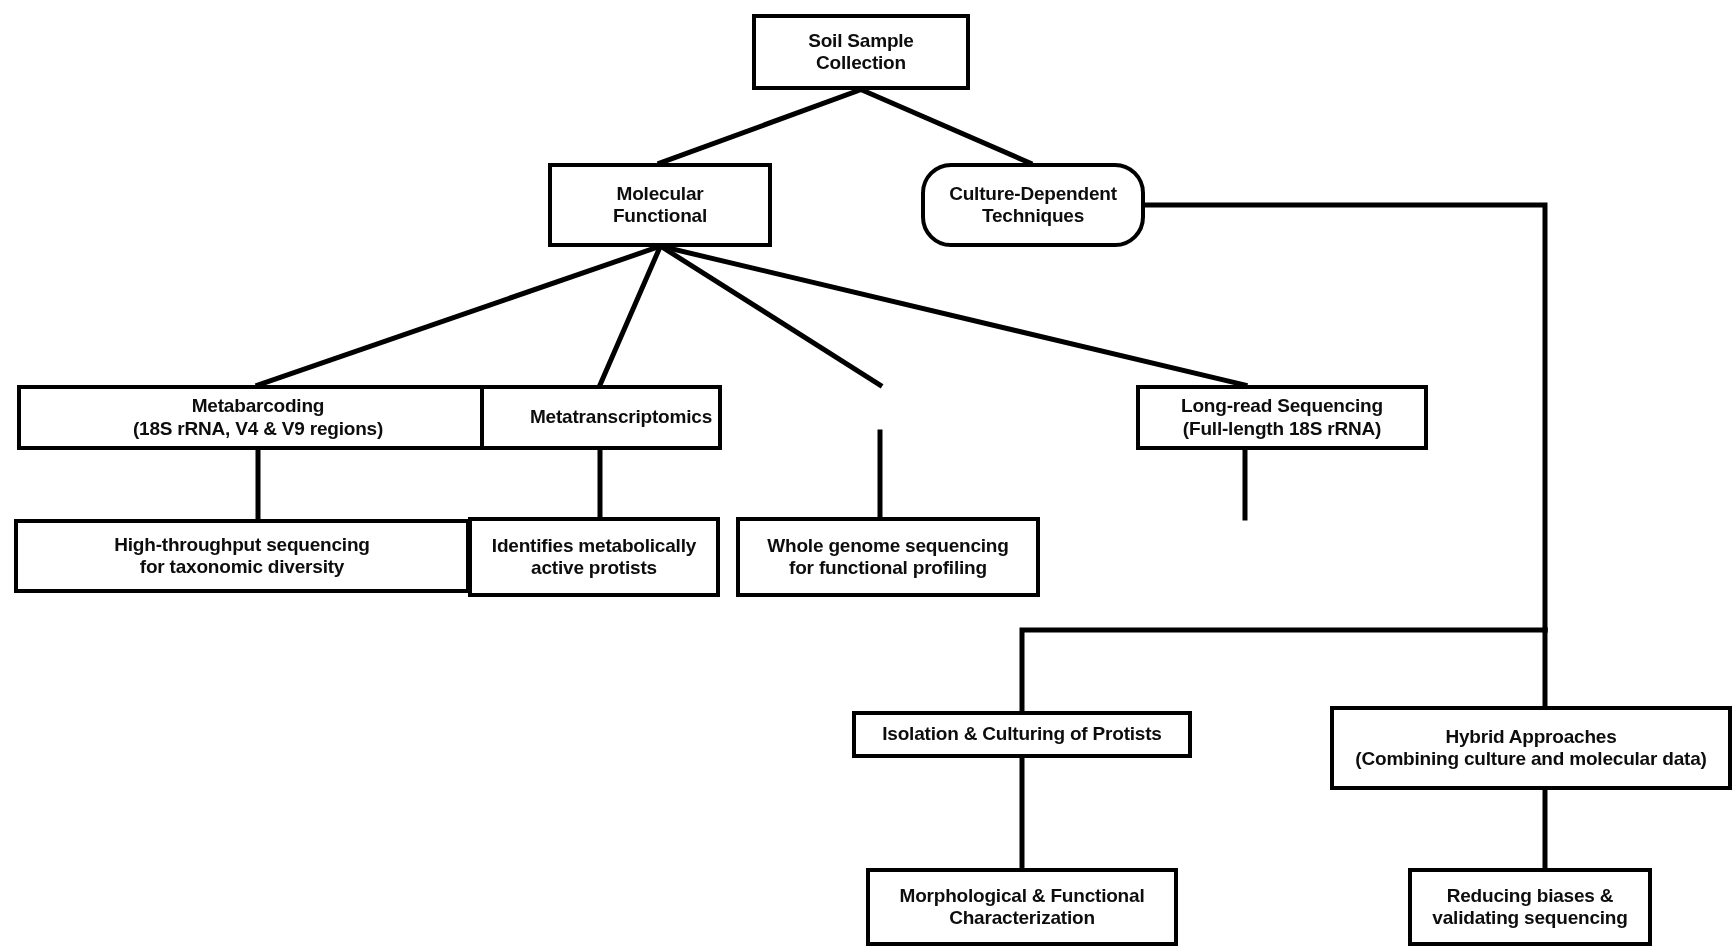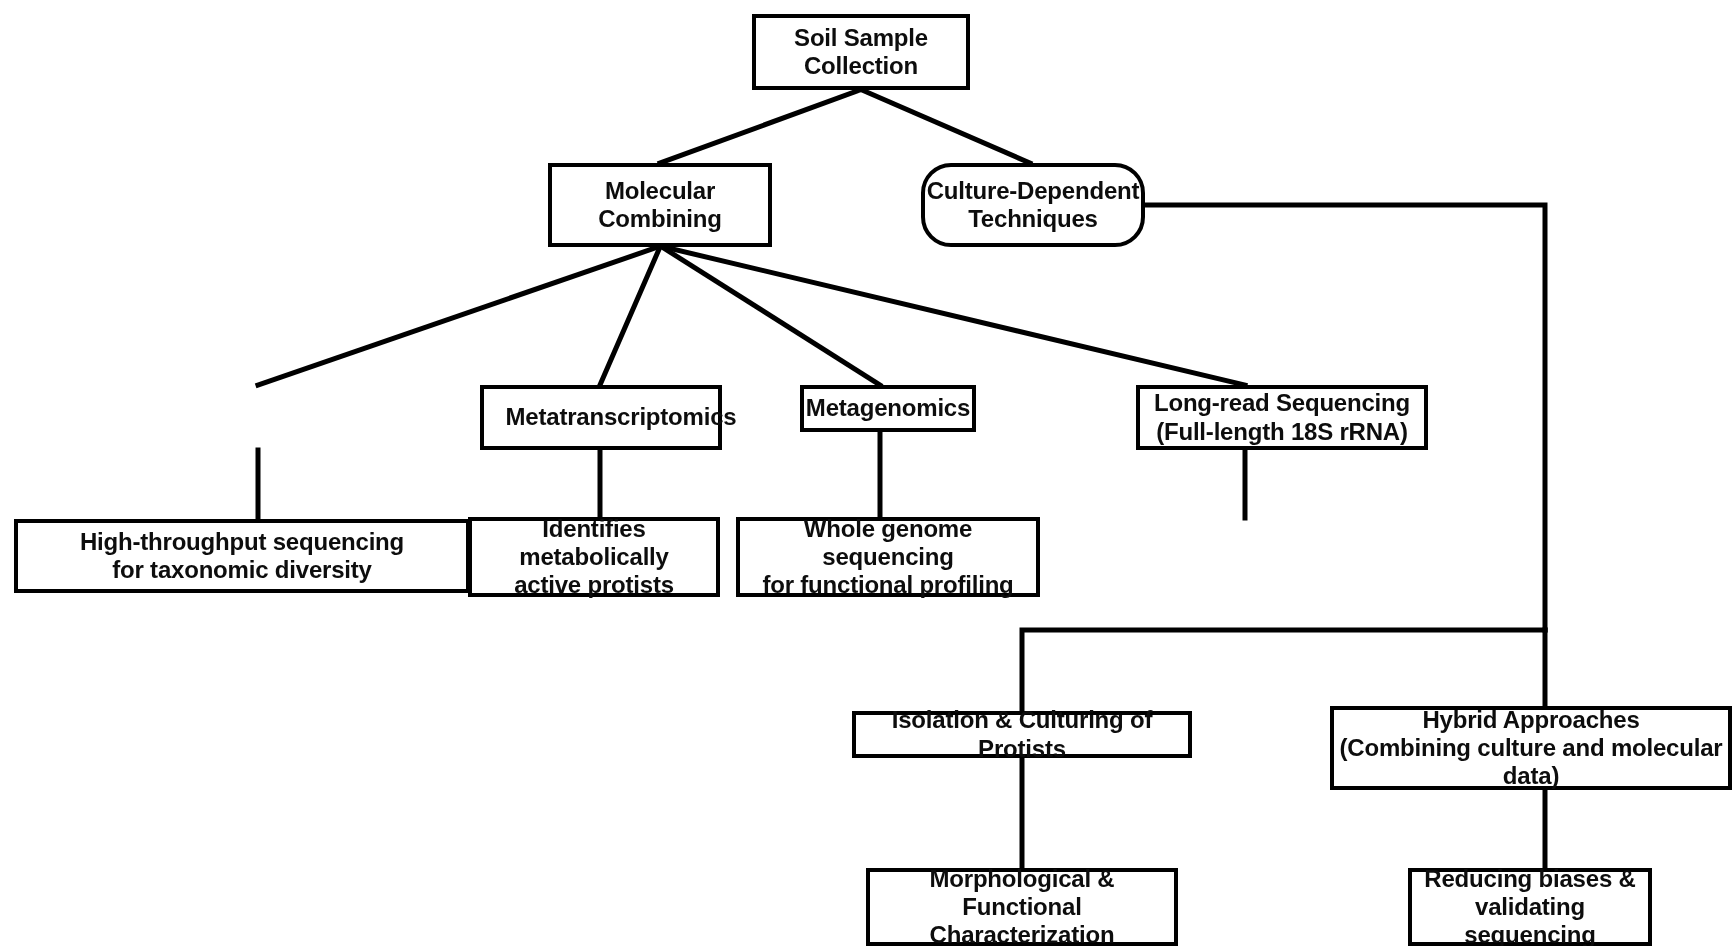--- a/index.html
+++ b/index.html
@@ -37,21 +37,21 @@
     color: #0d0d0d;
     font-weight: bold;
     letter-spacing: -0.2px;
     z-index: 2;
   }
   .node .lbl {
     display: block;
     white-space: pre-line;
     line-height: 1.18;
   }
-  .s22 { font-size: 24px; }
+  .s22 { font-size: 19px; }
 </style>
 </head>
 <body>
 
 <div id="canvas">
 
   <svg class="edges" viewBox="0 0 1732 946" preserveAspectRatio="none">
     <g stroke="#000000" stroke-width="5" fill="none" stroke-linecap="square">
 
       <line x1="860" y1="90" x2="660" y2="163"></line>
@@ -78,36 +78,37 @@
     </g>
   </svg>
 
   <div class="node s22" style="left:752px; top:14px; width:218px; height:76px;">
     <span class="lbl">Soil Sample
 Collection</span>
   </div>
 
   <div class="node s22" style="left:548px; top:163px; width:224px; height:84px;">
     <span class="lbl">Molecular
-Combining</span>
+Functional</span>
   </div>
 
   <div class="node s22" style="left:921px; top:163px; width:224px; height:84px;border-radius:30px;">
     <span class="lbl">Culture-Dependent
 Techniques</span>
   </div>
 
+  <div class="node s22" style="left:17px; top:385px; width:482px; height:65px;">
+    <span class="lbl">Metabarcoding
+(18S rRNA, V4 &amp; V9 regions)</span>
+  </div>
 
   <div class="node s22" style="left:480px; top:385px; width:242px; height:65px;padding-left:40px;">
     <span class="lbl">Metatranscriptomics</span>
   </div>
 
-  <div class="node s22" style="left:800px; top:385px; width:176px; height:47px;">
-    <span class="lbl">Metagenomics</span>
-  </div>
 
   <div class="node s22" style="left:1136px; top:385px; width:292px; height:65px;">
     <span class="lbl">Long-read Sequencing
 (Full-length 18S rRNA)</span>
   </div>
 
   <div class="node s22" style="left:14px; top:519px; width:456px; height:74px;">
     <span class="lbl">High-throughput sequencing
 for taxonomic diversity</span>
   </div>

